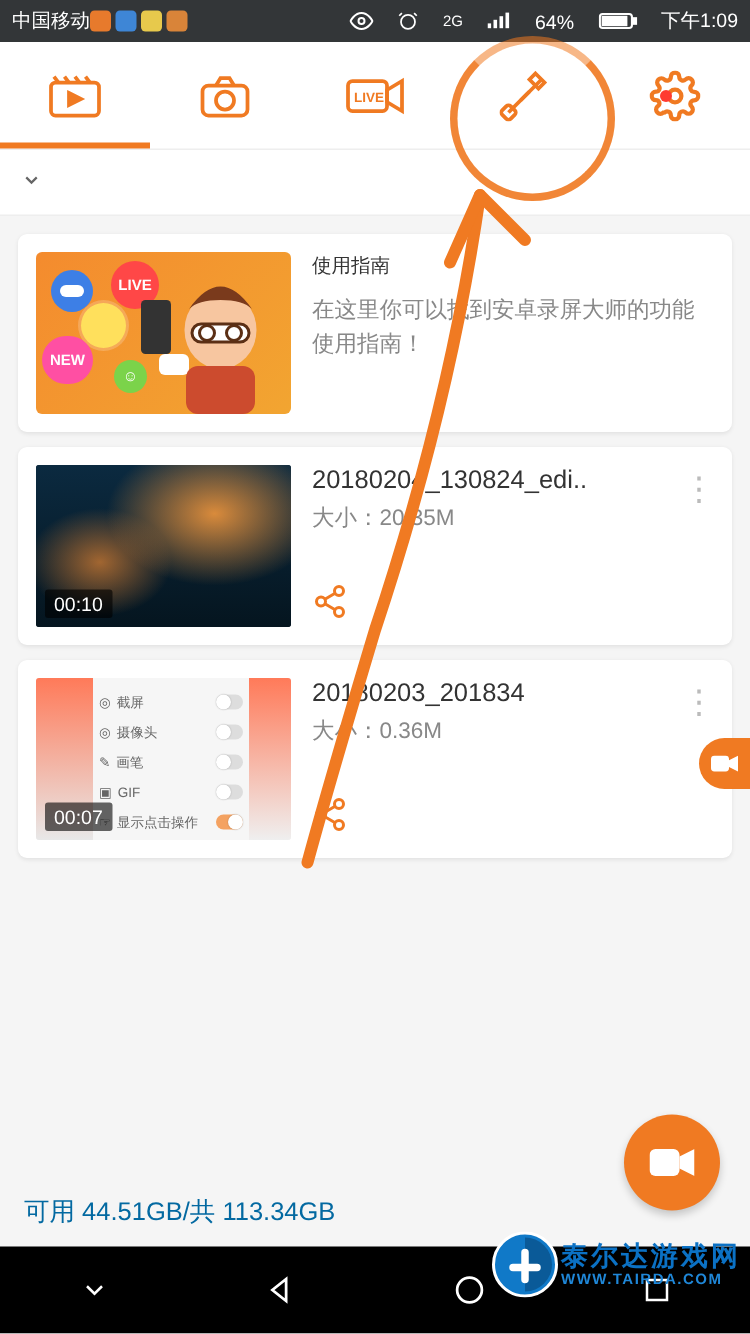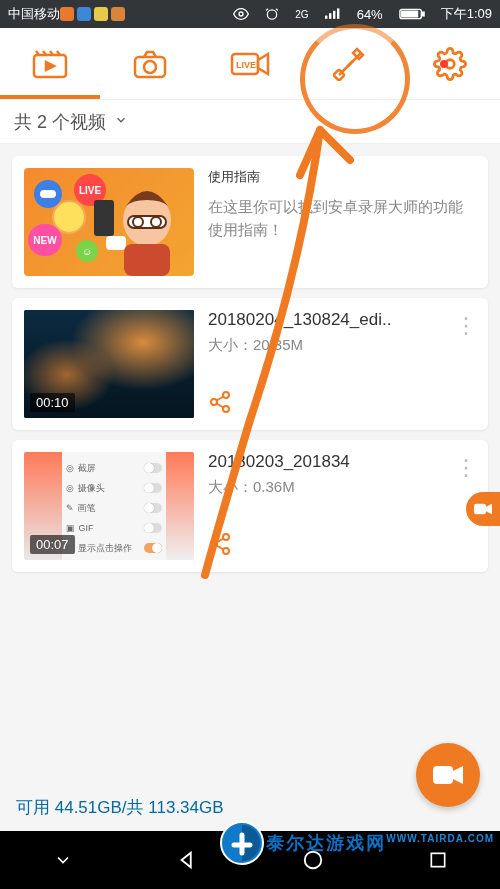--- a/index.html
+++ b/index.html
@@ -216,21 +216,21 @@
     z-index: 950;
     display: flex;
     align-items: center;
     gap: 2px;
   }
   .wm-badge {
     width: 44px; height: 44px;
     position: relative;
   }
   .wm-text {
-    display: flex; flex-direction: row;
+    display: flex; flex-direction: column;
     font-size: 13px; line-height: 1.15;
     font-weight: 700;
   }
   .wm-text .cn { color: #0b71c4; letter-spacing: 2px; font-size: 18px; }
   .wm-text .en { color: #1f87d8; font-size: 10px; letter-spacing: 1px; }
   .chev { display: inline-block; }
 </style>
 </head>
 <body>
 
@@ -305,21 +305,20 @@
     <svg width="34" height="34" viewBox="0 0 24 24" fill="none" stroke="#f07a22" stroke-width="2">
         <circle cx="12" cy="12" r="3"></circle>
         <path d="M19.4 15a1.7 1.7 0 0 0 .34 1.87l.06.06a2 2 0 1 1-2.83 2.83l-.06-.06a1.7 1.7 0 0 0-1.87-.34 1.7 1.7 0 0 0-1.03 1.56V21a2 2 0 1 1-4 0v-.09A1.7 1.7 0 0 0 9 19.4a1.7 1.7 0 0 0-1.87.34l-.6.06a2 2 0 1 1-2.83-2.83l.06-.06A1.7 1.7 0 0 0 4.6 15a1.7 1.7 0 0 0-1.56-1.03H3a2 2 0 1 1 0-4h.09A1.7 1.7 0 0 0 4.6 9a1.7 1.7 0 0 0-.34-1.87l-.06-.06a2 2 0 1 1 2.83-2.83l.06.06A1.7 1.7 0 0 0 9 4.6a1.7 1.7 0 0 0 1.03-1.56V3a2 2 0 1 1 4 0v.09c0 .67.39 1.27 1.03 1.51a1.7 1.7 0 0 0 1.87-.34l.06-.06a2 2 0 1 1 2.83 2.83l-.06.06A1.7 1.7 0 0 0 19.4 9c.24.64.84 1.03 1.51 1.03H21a2 2 0 1 1 0 4h-.09a1.7 1.7 0 0 0-1.51 1.03z"></path>
       </svg>
     <span class="red-dot"></span>
   </div>
   <div class="tab-underline"></div>
 </div>
 
 <div class="subheader">
-  <span>共 2 个视频</span>
   <span class="chev">
     <svg width="14" height="14" viewBox="0 0 24 24" fill="none" stroke="#666" stroke-width="2.5">
         <path d="M6 9l6 6 6-6"></path>
       </svg>
   </span>
 </div>
 
 <div class="content">
 
   <div class="card">

